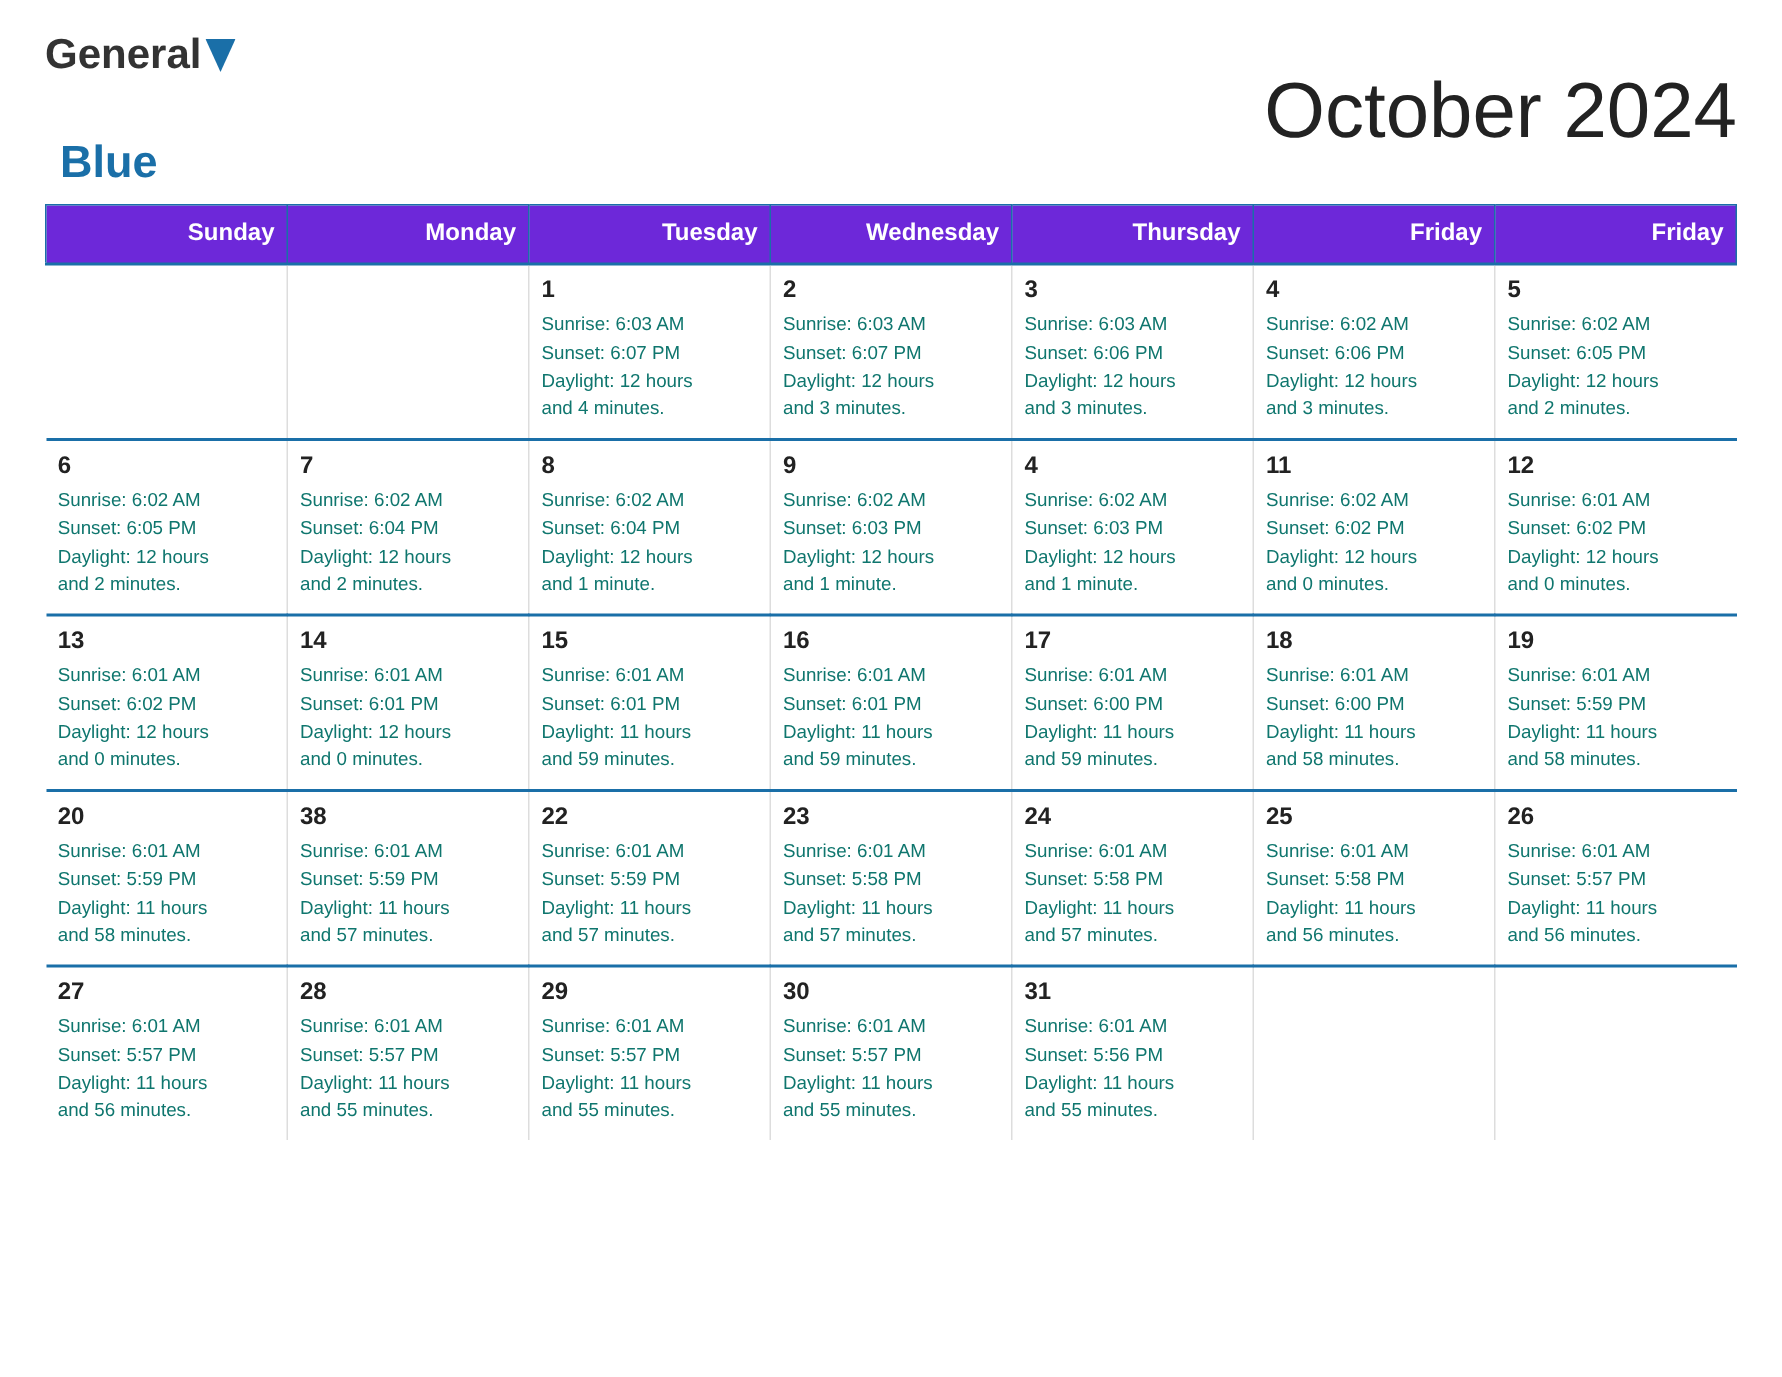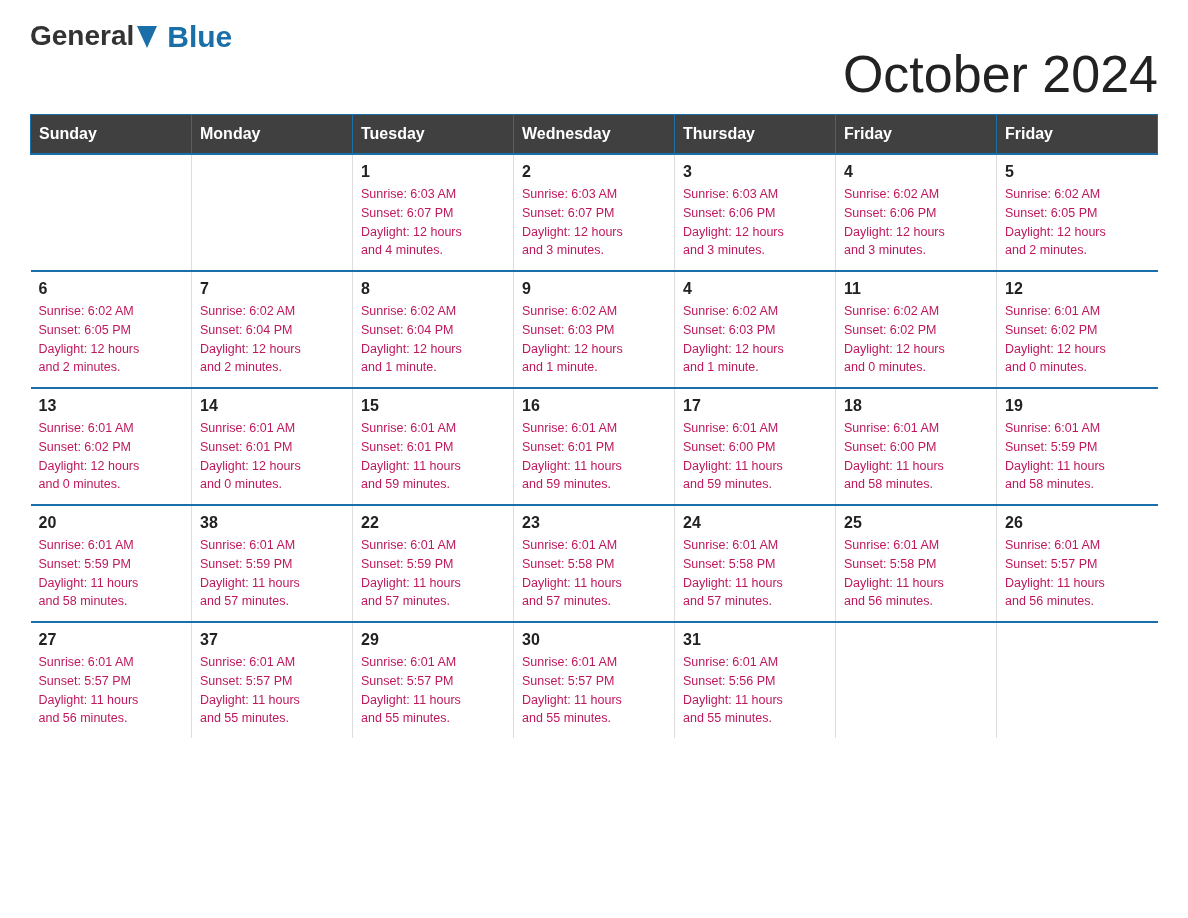--- a/index.html
+++ b/index.html
@@ -11,22 +11,23 @@
       min-height: 918px;
     }
     .header-area {
       display: flex;
       justify-content: space-between;
       align-items: flex-start;
       margin-bottom: 10px;
     }
     .logo {
       display: flex;
-      flex-direction: row;
+      flex-direction: column;
       align-items: flex-start;
+      gap: 40px;
     }
     .title-area {
       text-align: right;
     }
     .calendar-title {
       font-size: 52px;
       font-weight: normal;
       color: #222;
       margin-top: 24px;
     }
@@ -34,26 +35,26 @@
       font-size: 20px;
       color: #555;
       margin-top: 4px;
     }
     .calendar-table {
       width: 100%;
       border-collapse: collapse;
       margin-top: 10px;
     }
     .calendar-table thead tr th {
-      background-color: #404040;
+      background-color: #6d28d9;
       color: #fff;
       font-size: 16px;
       font-weight: bold;
       padding: 10px 8px;
-      text-align: left;
+      text-align: right;
       border: 1px solid #1a6fa8;
     }
     .calendar-table tbody tr {
       border-top: 2px solid #1a6fa8;
     }
     .calendar-table tbody tr td {
       vertical-align: top;
       padding: 8px 8px 10px 8px;
       font-size: 13px;
       color: #333;
@@ -65,21 +66,21 @@
       border-right: none;
     }
     .day-number {
       font-size: 16px;
       font-weight: bold;
       color: #222;
       display: block;
       margin-bottom: 4px;
     }
     .day-info {
-      color: #be185d;
+      color: #0f766e;
       font-size: 12.5px;
       line-height: 1.5;
     }
     .empty-cell {
       background: #fff;
     }
     .logo-row {
       display: flex;
       align-items: center;
     }
@@ -311,21 +312,21 @@
       </tr>
       <tr>
         <td>
           <span class="day-number">27</span>
           <div class="day-info" style="white-space: pre-line;">Sunrise: 6:01 AM
 Sunset: 5:57 PM
 Daylight: 11 hours
 and 56 minutes.</div>
         </td>
         <td>
-          <span class="day-number">37</span>
+          <span class="day-number">28</span>
           <div class="day-info" style="white-space: pre-line;">Sunrise: 6:01 AM
 Sunset: 5:57 PM
 Daylight: 11 hours
 and 55 minutes.</div>
         </td>
         <td>
           <span class="day-number">29</span>
           <div class="day-info" style="white-space: pre-line;">Sunrise: 6:01 AM
 Sunset: 5:57 PM
 Daylight: 11 hours

